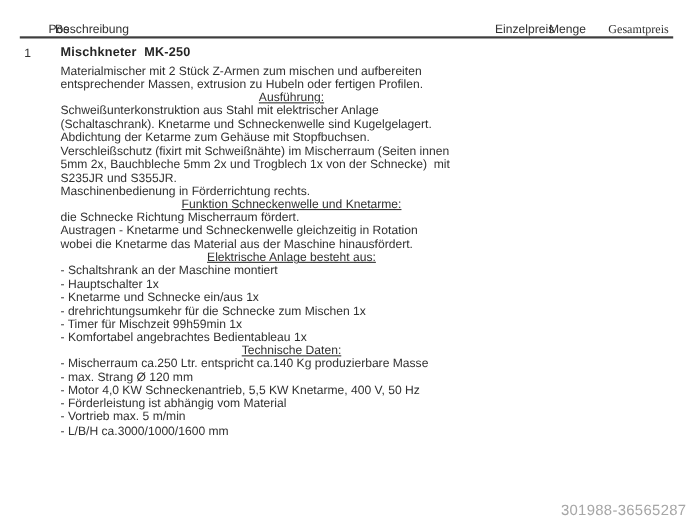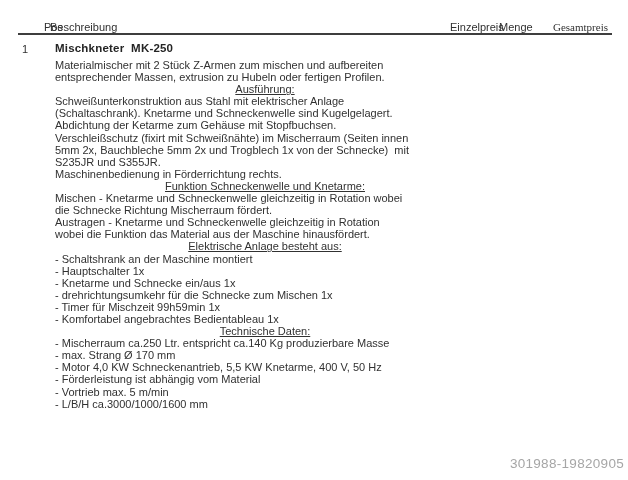--- a/index.html
+++ b/index.html
@@ -117,35 +117,34 @@
       <div class="desc-line">entsprechender Massen, extrusion zu Hubeln oder fertigen Profilen.</div>
       <div class="desc-line underlined">Ausführung:</div>
       <div class="desc-line">Schweißunterkonstruktion aus Stahl mit elektrischer Anlage</div>
       <div class="desc-line">(Schaltaschrank). Knetarme und Schneckenwelle sind Kugelgelagert.</div>
       <div class="desc-line">Abdichtung der Ketarme zum Gehäuse mit Stopfbuchsen.</div>
       <div class="desc-line">Verschleißschutz (fixirt mit Schweißnähte) im Mischerraum (Seiten innen</div>
       <div class="desc-line">5mm 2x, Bauchbleche 5mm 2x und Trogblech 1x von der Schnecke)  mit</div>
       <div class="desc-line">S235JR und S355JR.</div>
       <div class="desc-line">Maschinenbedienung in Förderrichtung rechts.</div>
       <div class="desc-line underlined">Funktion Schneckenwelle und Knetarme:</div>
-      <div class="desc-line">Mischen - Knetarme und Schneckenwelle gleichzeitig in Rotation wobei</div>
       <div class="desc-line">die Schnecke Richtung Mischerraum fördert.</div>
       <div class="desc-line">Austragen - Knetarme und Schneckenwelle gleichzeitig in Rotation</div>
-      <div class="desc-line">wobei die Funktion das Material aus der Maschine hinausfördert.</div>
+      <div class="desc-line">wobei die Knetarme das Material aus der Maschine hinausfördert.</div>
       <div class="desc-line underlined">Elektrische Anlage besteht aus:</div>
       <div class="desc-line">- Schaltshrank an der Maschine montiert</div>
       <div class="desc-line">- Hauptschalter 1x</div>
       <div class="desc-line">- Knetarme und Schnecke ein/aus 1x</div>
       <div class="desc-line">- drehrichtungsumkehr für die Schnecke zum Mischen 1x</div>
       <div class="desc-line">- Timer für Mischzeit 99h59min 1x</div>
       <div class="desc-line">- Komfortabel angebrachtes Bedientableau 1x</div>
       <div class="desc-line underlined">Technische Daten:</div>
       <div class="desc-line">- Mischerraum ca.250 Ltr. entspricht ca.140 Kg produzierbare Masse</div>
-      <div class="desc-line">- max. Strang Ø 170 mm</div>
+      <div class="desc-line">- max. Strang Ø 120 mm</div>
       <div class="desc-line">- Motor 4,0 KW Schneckenantrieb, 5,5 KW Knetarme, 400 V, 50 Hz</div>
       <div class="desc-line">- Förderleistung ist abhängig vom Material</div>
       <div class="desc-line">- Vortrieb max. 5 m/min</div>
       <div class="desc-line">- L/B/H ca.3000/1000/1600 mm</div>
     </div>
 
-  <div class="watermark">301988-19820905</div>
+  <div class="watermark">301988-36565287</div>
 
 </div>
 
 </body></html>

